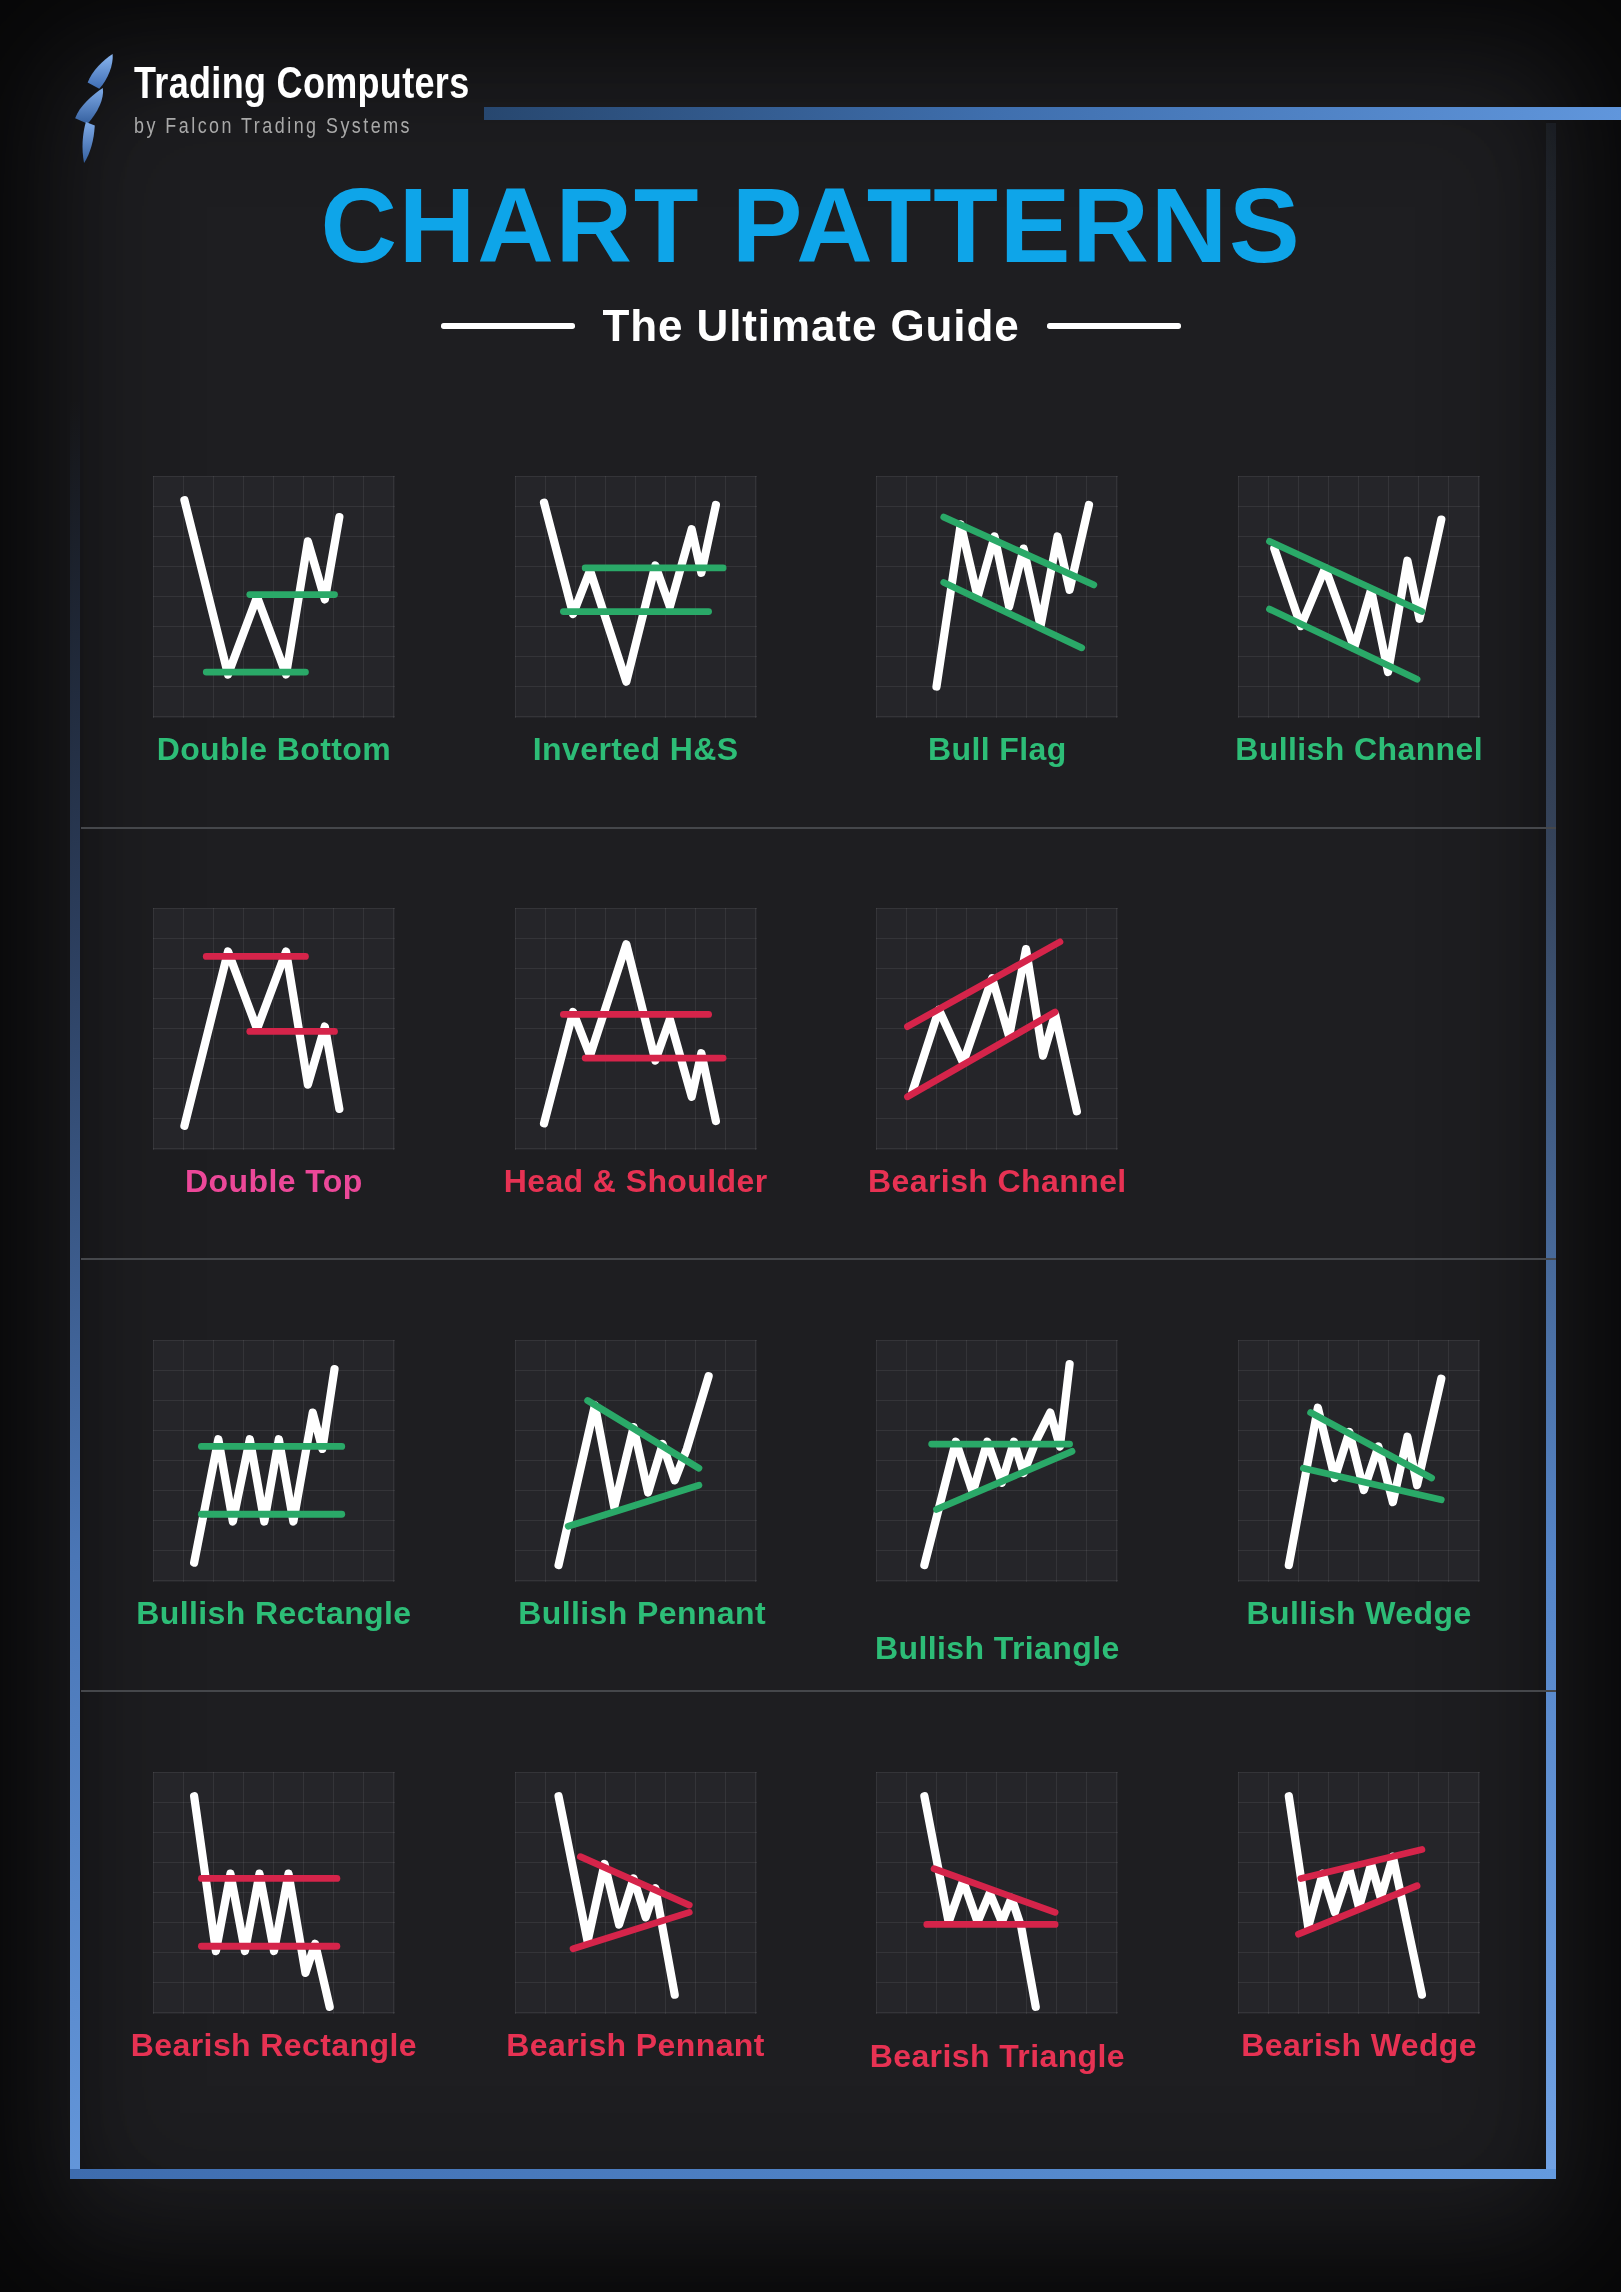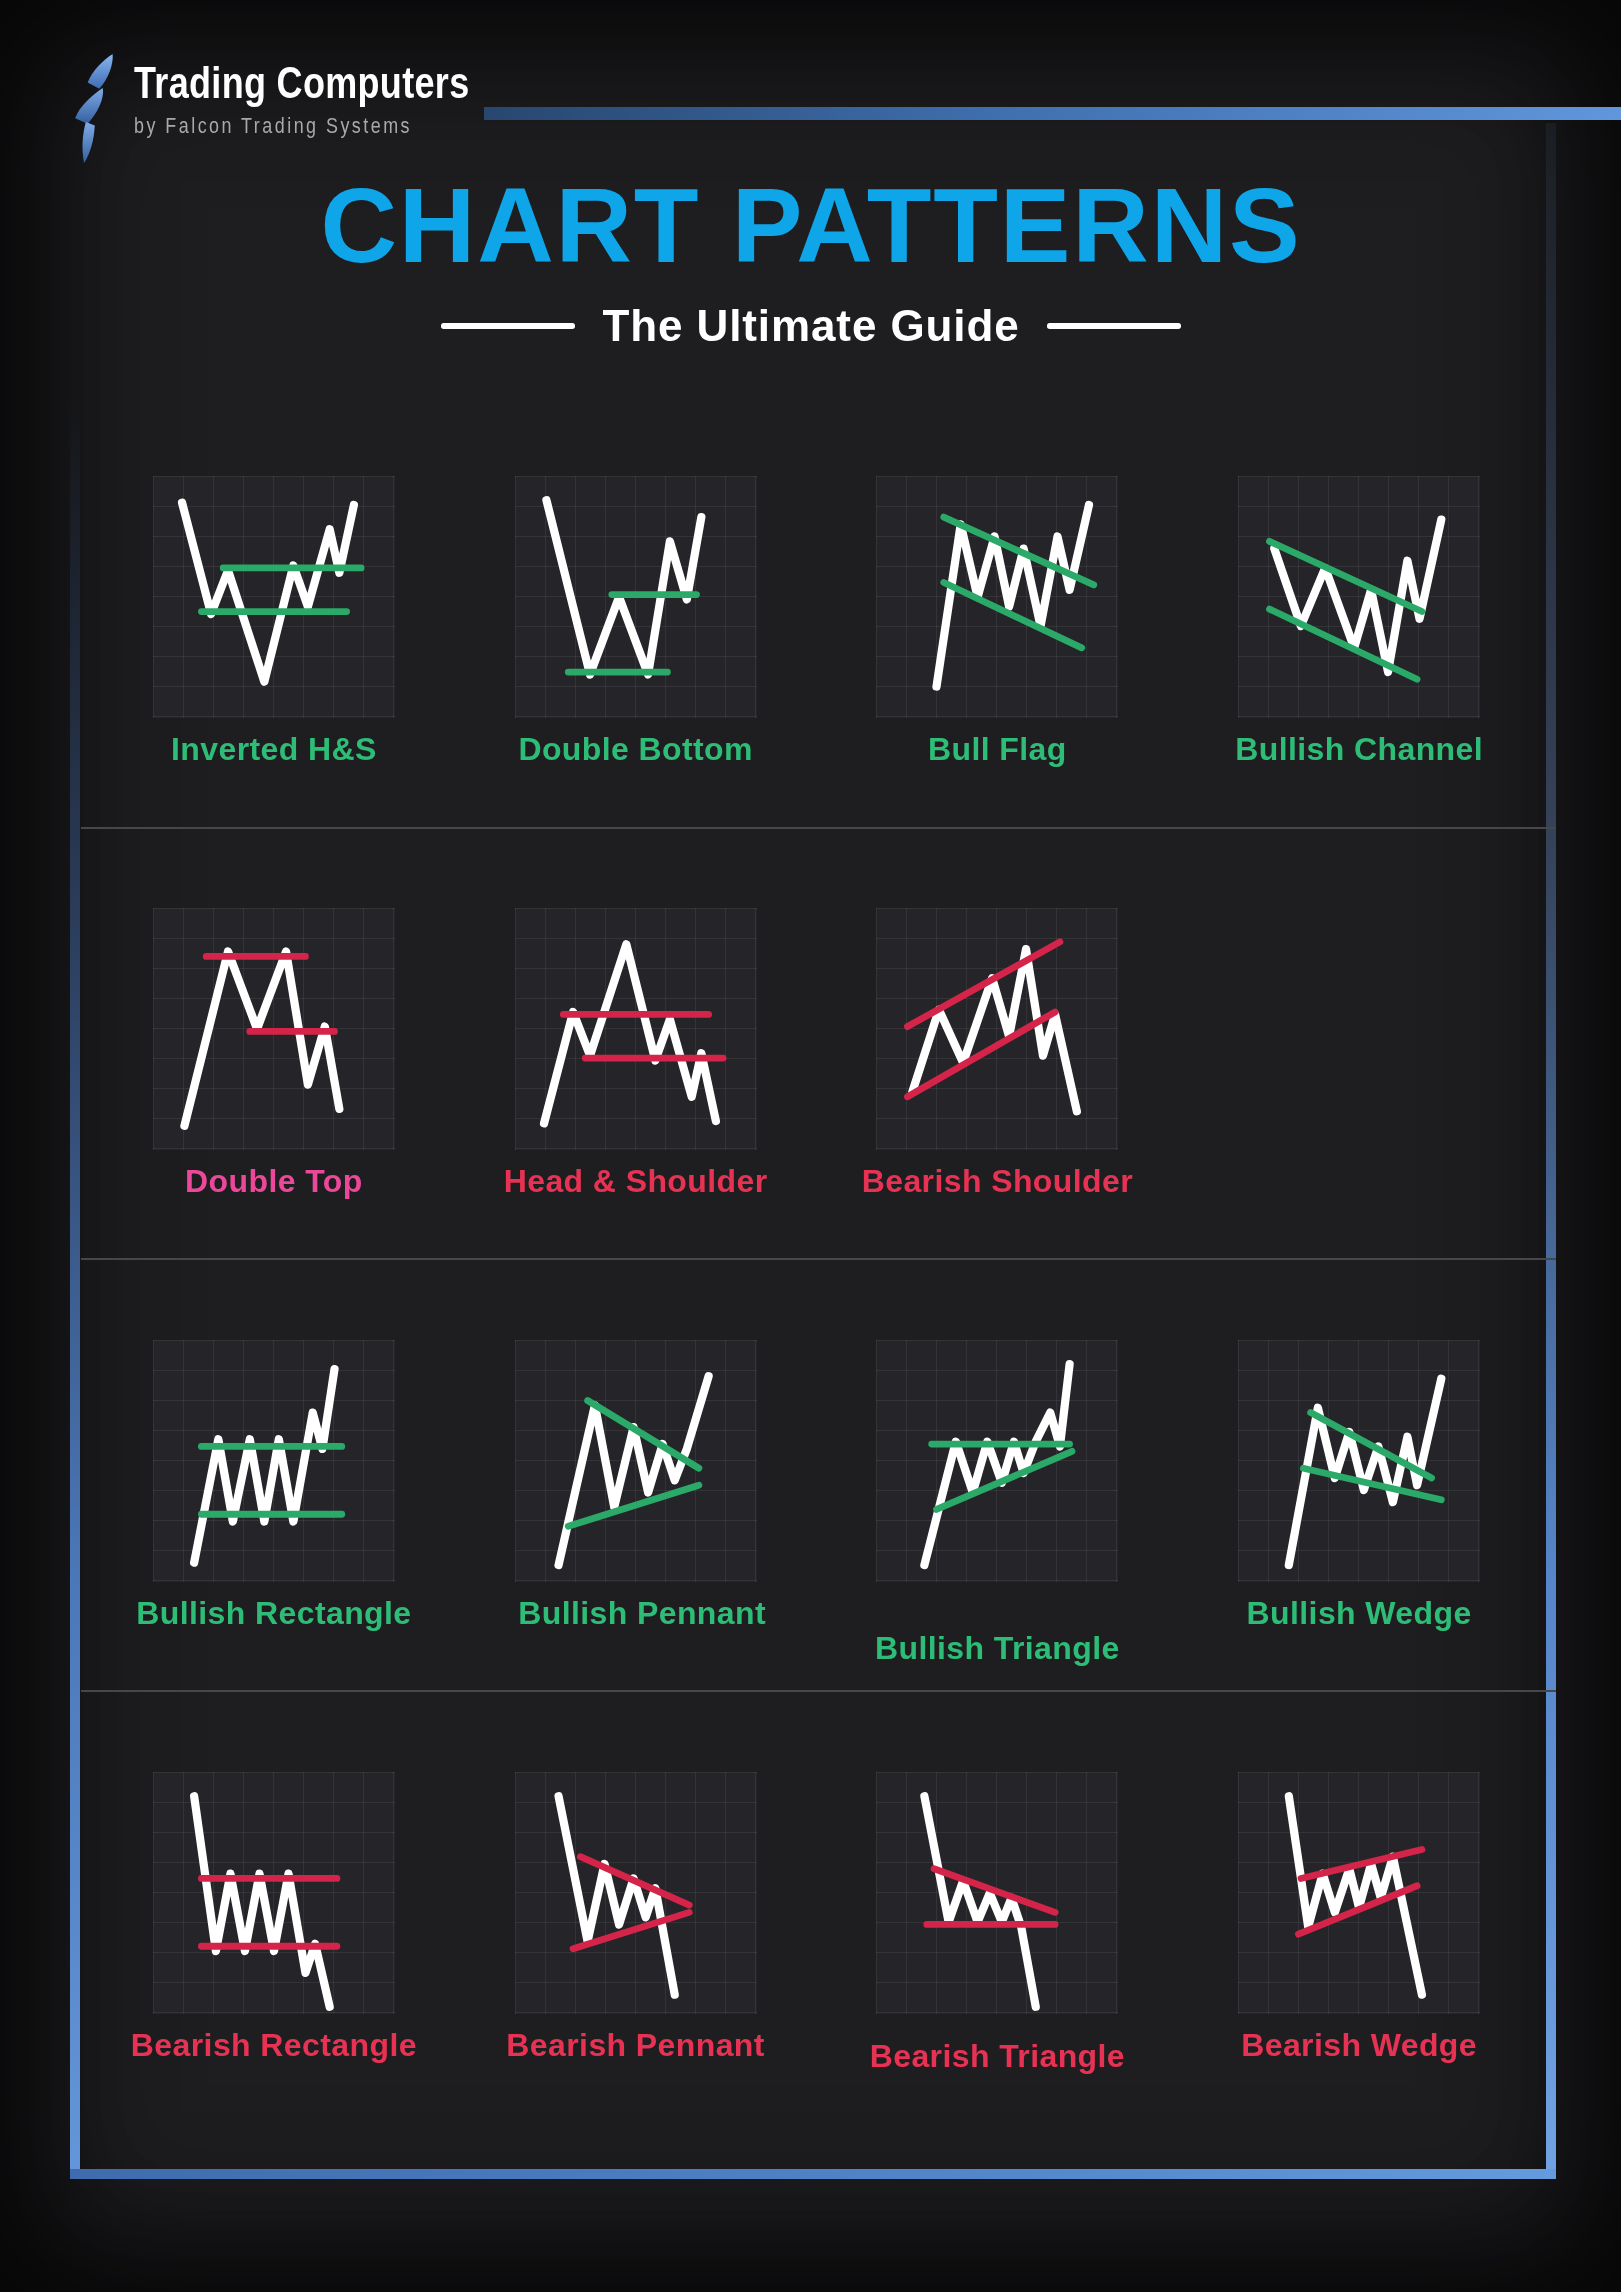--- a/index.html
+++ b/index.html
@@ -83,40 +83,40 @@
 
 <div class="frame-left"></div>
 <div class="frame-right"></div>
 <div class="frame-bottom"></div>
 
 <div class="patterns">
     <div class="pattern-row">
       <div class="pattern-cell">
         <div class="chart-box">
           <svg viewBox="0 0 100 100">
+            <polyline points="13,10 31,82 43,50 55,82 64,27 71,51 77,17" fill="none" stroke="#ffffff" stroke-width="3.4" stroke-linejoin="round" stroke-linecap="round"></polyline>
+            <line x1="40" y1="49" x2="75" y2="49" stroke="#2aa968" stroke-width="2.8" stroke-linecap="round"></line>
+            <line x1="22" y1="81" x2="63" y2="81" stroke="#2aa968" stroke-width="2.8" stroke-linecap="round"></line>
+          </svg>
+        </div>
+        <div class="pattern-label" style="color: rgb(45, 189, 119);">Double Bottom</div>
+      </div>
+      <div class="pattern-cell">
+        <div class="chart-box">
+          <svg viewBox="0 0 100 100">
             <polyline points="12,11 24,57 31,39 46,85 58,37 64,54 73,22 77,40 83,12" fill="none" stroke="#ffffff" stroke-width="3.4" stroke-linejoin="round" stroke-linecap="round"></polyline>
             <line x1="29" y1="38" x2="86" y2="38" stroke="#2aa968" stroke-width="2.8" stroke-linecap="round"></line>
             <line x1="20" y1="56" x2="80" y2="56" stroke="#2aa968" stroke-width="2.8" stroke-linecap="round"></line>
           </svg>
         </div>
         <div class="pattern-label" style="color: rgb(45, 189, 119);">Inverted H&amp;S</div>
       </div>
       <div class="pattern-cell">
         <div class="chart-box">
           <svg viewBox="0 0 100 100">
-            <polyline points="13,10 31,82 43,50 55,82 64,27 71,51 77,17" fill="none" stroke="#ffffff" stroke-width="3.4" stroke-linejoin="round" stroke-linecap="round"></polyline>
-            <line x1="40" y1="49" x2="75" y2="49" stroke="#2aa968" stroke-width="2.8" stroke-linecap="round"></line>
-            <line x1="22" y1="81" x2="63" y2="81" stroke="#2aa968" stroke-width="2.8" stroke-linecap="round"></line>
-          </svg>
-        </div>
-        <div class="pattern-label" style="color: rgb(45, 189, 119);">Double Bottom</div>
-      </div>
-      <div class="pattern-cell">
-        <div class="chart-box">
-          <svg viewBox="0 0 100 100">
             <polyline points="25,87 35,20 42,50 49,25 55,54 61,30 68,62 75,25 80,47 88,12" fill="none" stroke="#ffffff" stroke-width="3.4" stroke-linejoin="round" stroke-linecap="round"></polyline>
             <line x1="28" y1="17" x2="90" y2="45" stroke="#2aa968" stroke-width="2.8" stroke-linecap="round"></line>
             <line x1="28" y1="44" x2="85" y2="71" stroke="#2aa968" stroke-width="2.8" stroke-linecap="round"></line>
           </svg>
         </div>
         <div class="pattern-label" style="color: rgb(45, 189, 119);">Bull Flag</div>
       </div>
       <div class="pattern-cell">
         <div class="chart-box">
           <svg viewBox="0 0 100 100">
@@ -151,21 +151,21 @@
         <div class="pattern-label" style="color: rgb(231, 50, 83);">Head &amp; Shoulder</div>
       </div>
       <div class="pattern-cell">
         <div class="chart-box">
           <svg viewBox="0 0 100 100">
             <polyline points="15,76 26,42 36,64 48,29 55,53 62,17 69,61 74,44 83,84" fill="none" stroke="#ffffff" stroke-width="3.4" stroke-linejoin="round" stroke-linecap="round"></polyline>
             <line x1="13" y1="49" x2="76" y2="14" stroke="#d5244a" stroke-width="2.8" stroke-linecap="round"></line>
             <line x1="13" y1="78" x2="74" y2="43" stroke="#d5244a" stroke-width="2.8" stroke-linecap="round"></line>
           </svg>
         </div>
-        <div class="pattern-label" style="color: rgb(231, 50, 83);">Bearish Shoulder</div>
+        <div class="pattern-label" style="color: rgb(231, 50, 83);">Bearish Channel</div>
       </div>
     </div>
     <div class="row-divider" style="top: 863px;"></div>
     <div class="pattern-row">
       <div class="pattern-cell">
         <div class="chart-box">
           <svg viewBox="0 0 100 100">
             <polyline points="17,92 27,41 33,75 40,41 46,75 52,41 58,75 66,30 70,45 75,12" fill="none" stroke="#ffffff" stroke-width="3.4" stroke-linejoin="round" stroke-linecap="round"></polyline>
             <line x1="20" y1="44" x2="78" y2="44" stroke="#2aa968" stroke-width="2.8" stroke-linecap="round"></line>
             <line x1="20" y1="72" x2="78" y2="72" stroke="#2aa968" stroke-width="2.8" stroke-linecap="round"></line>

